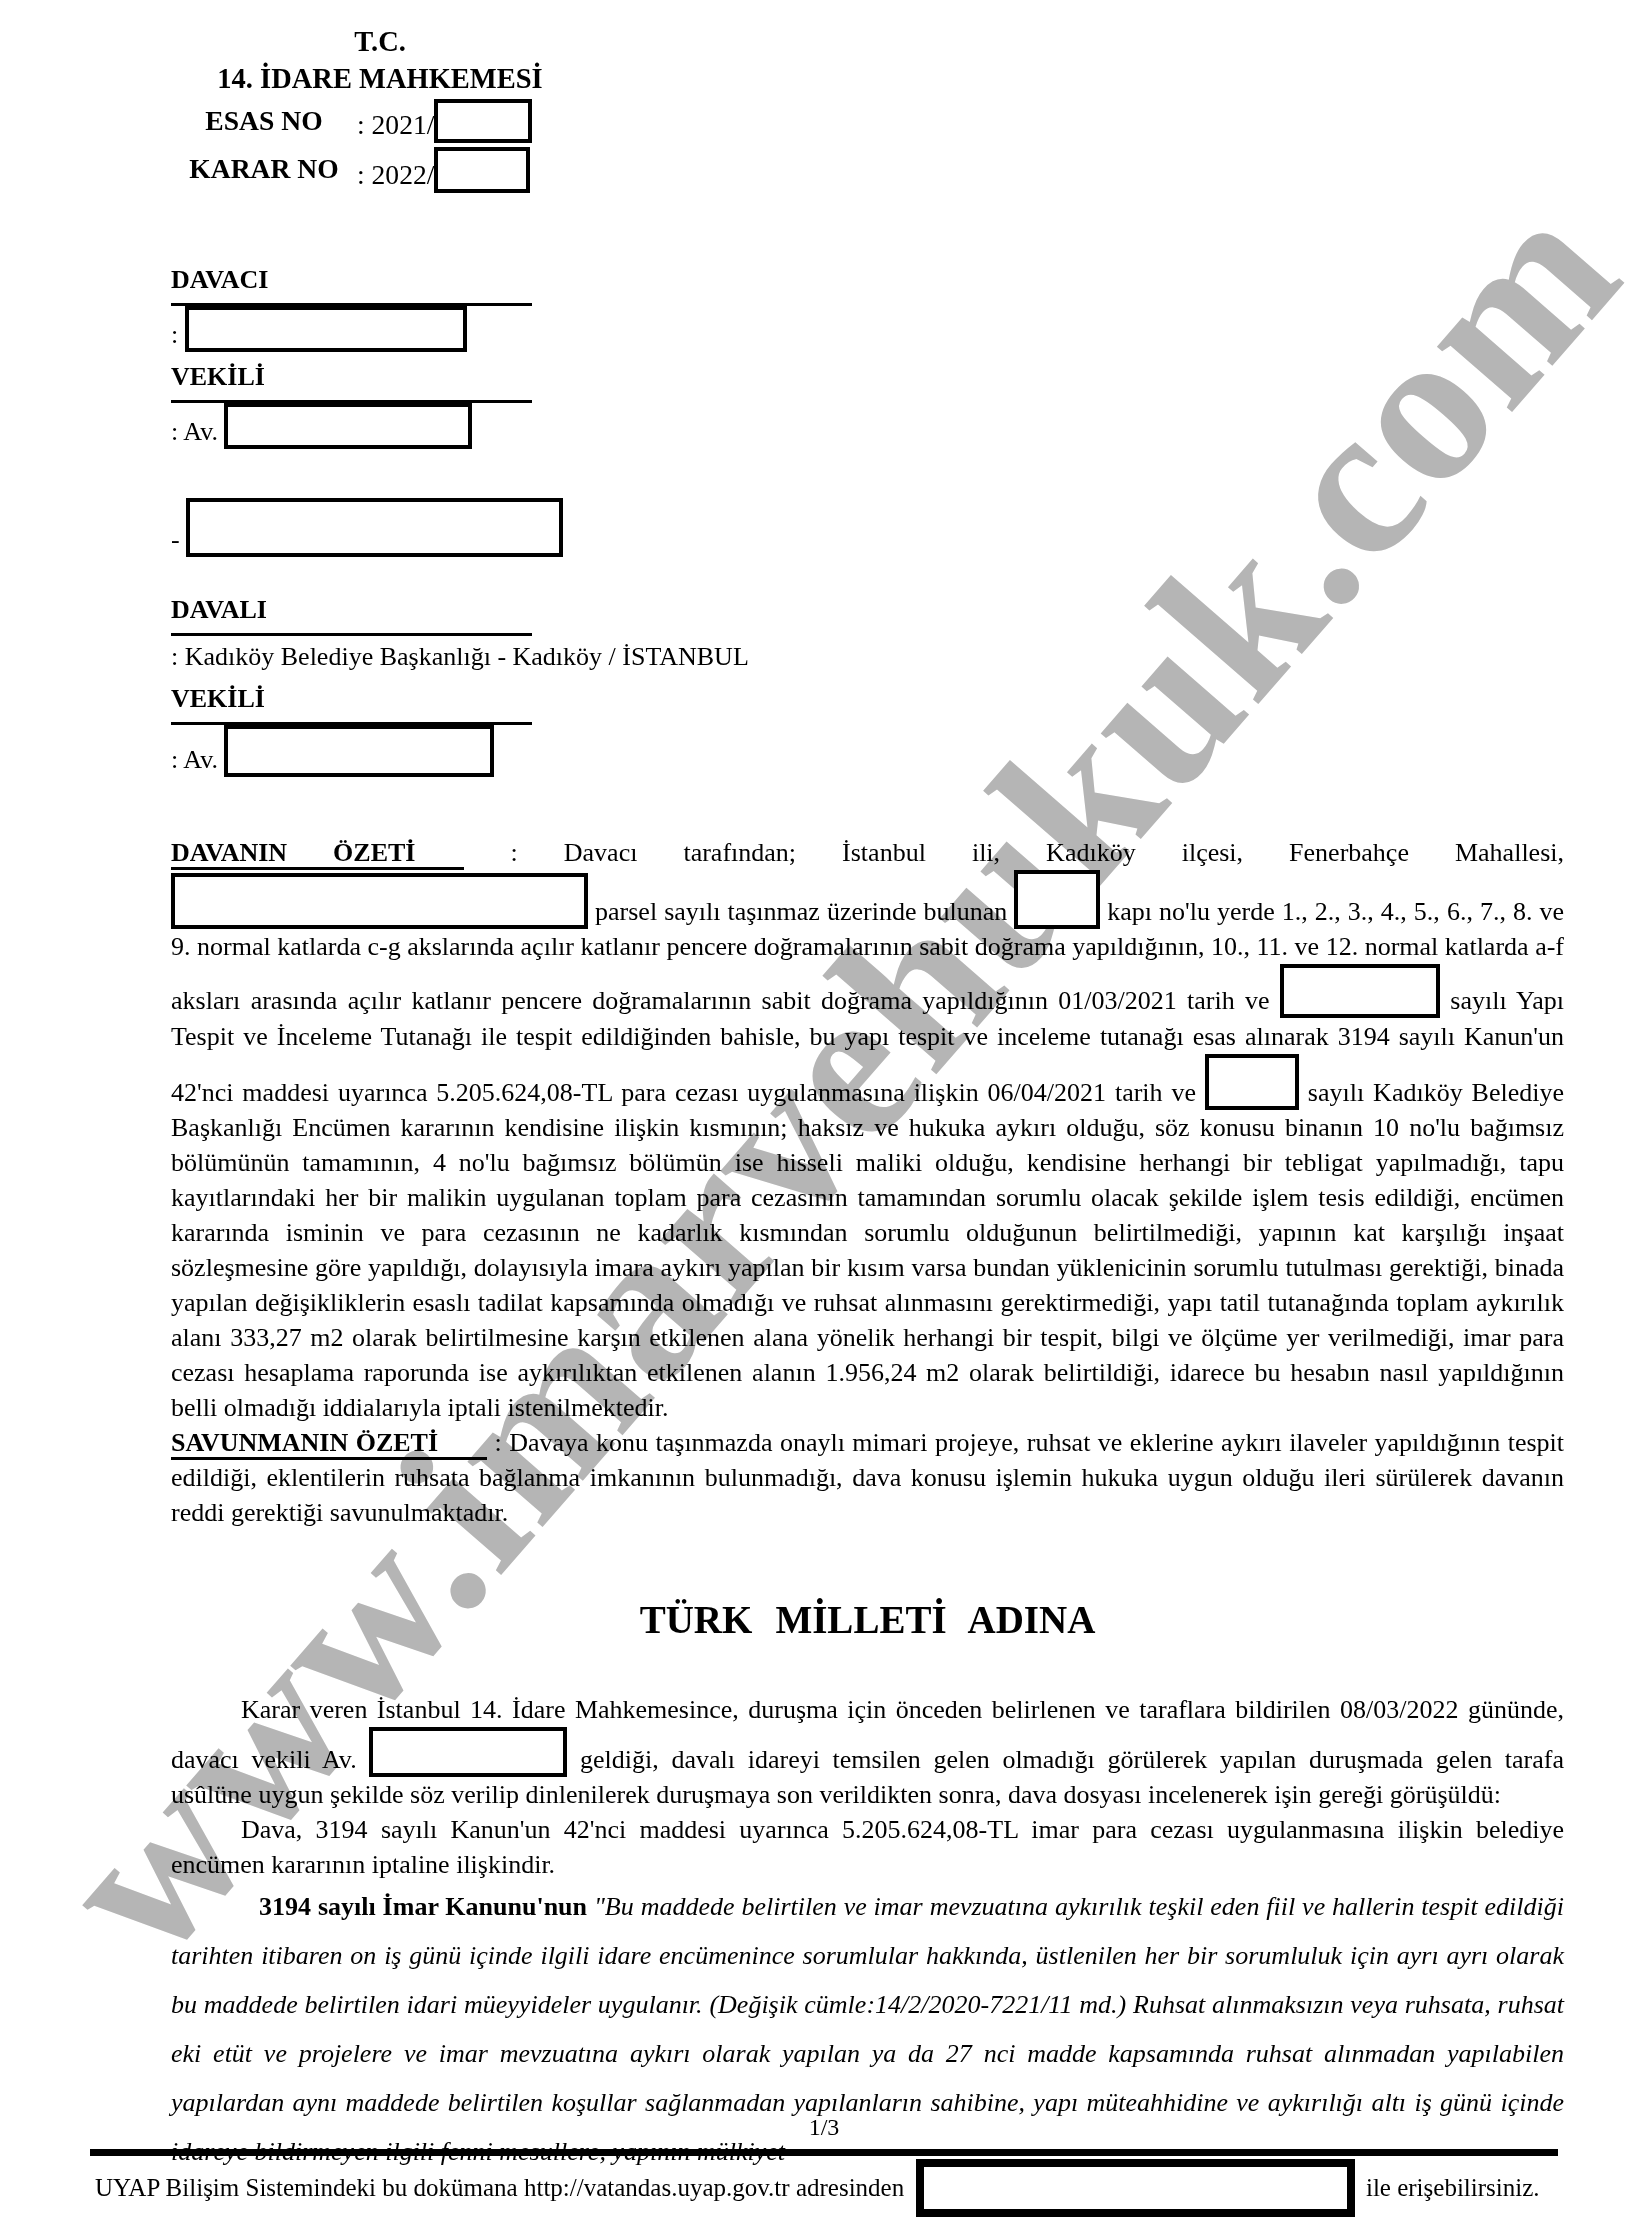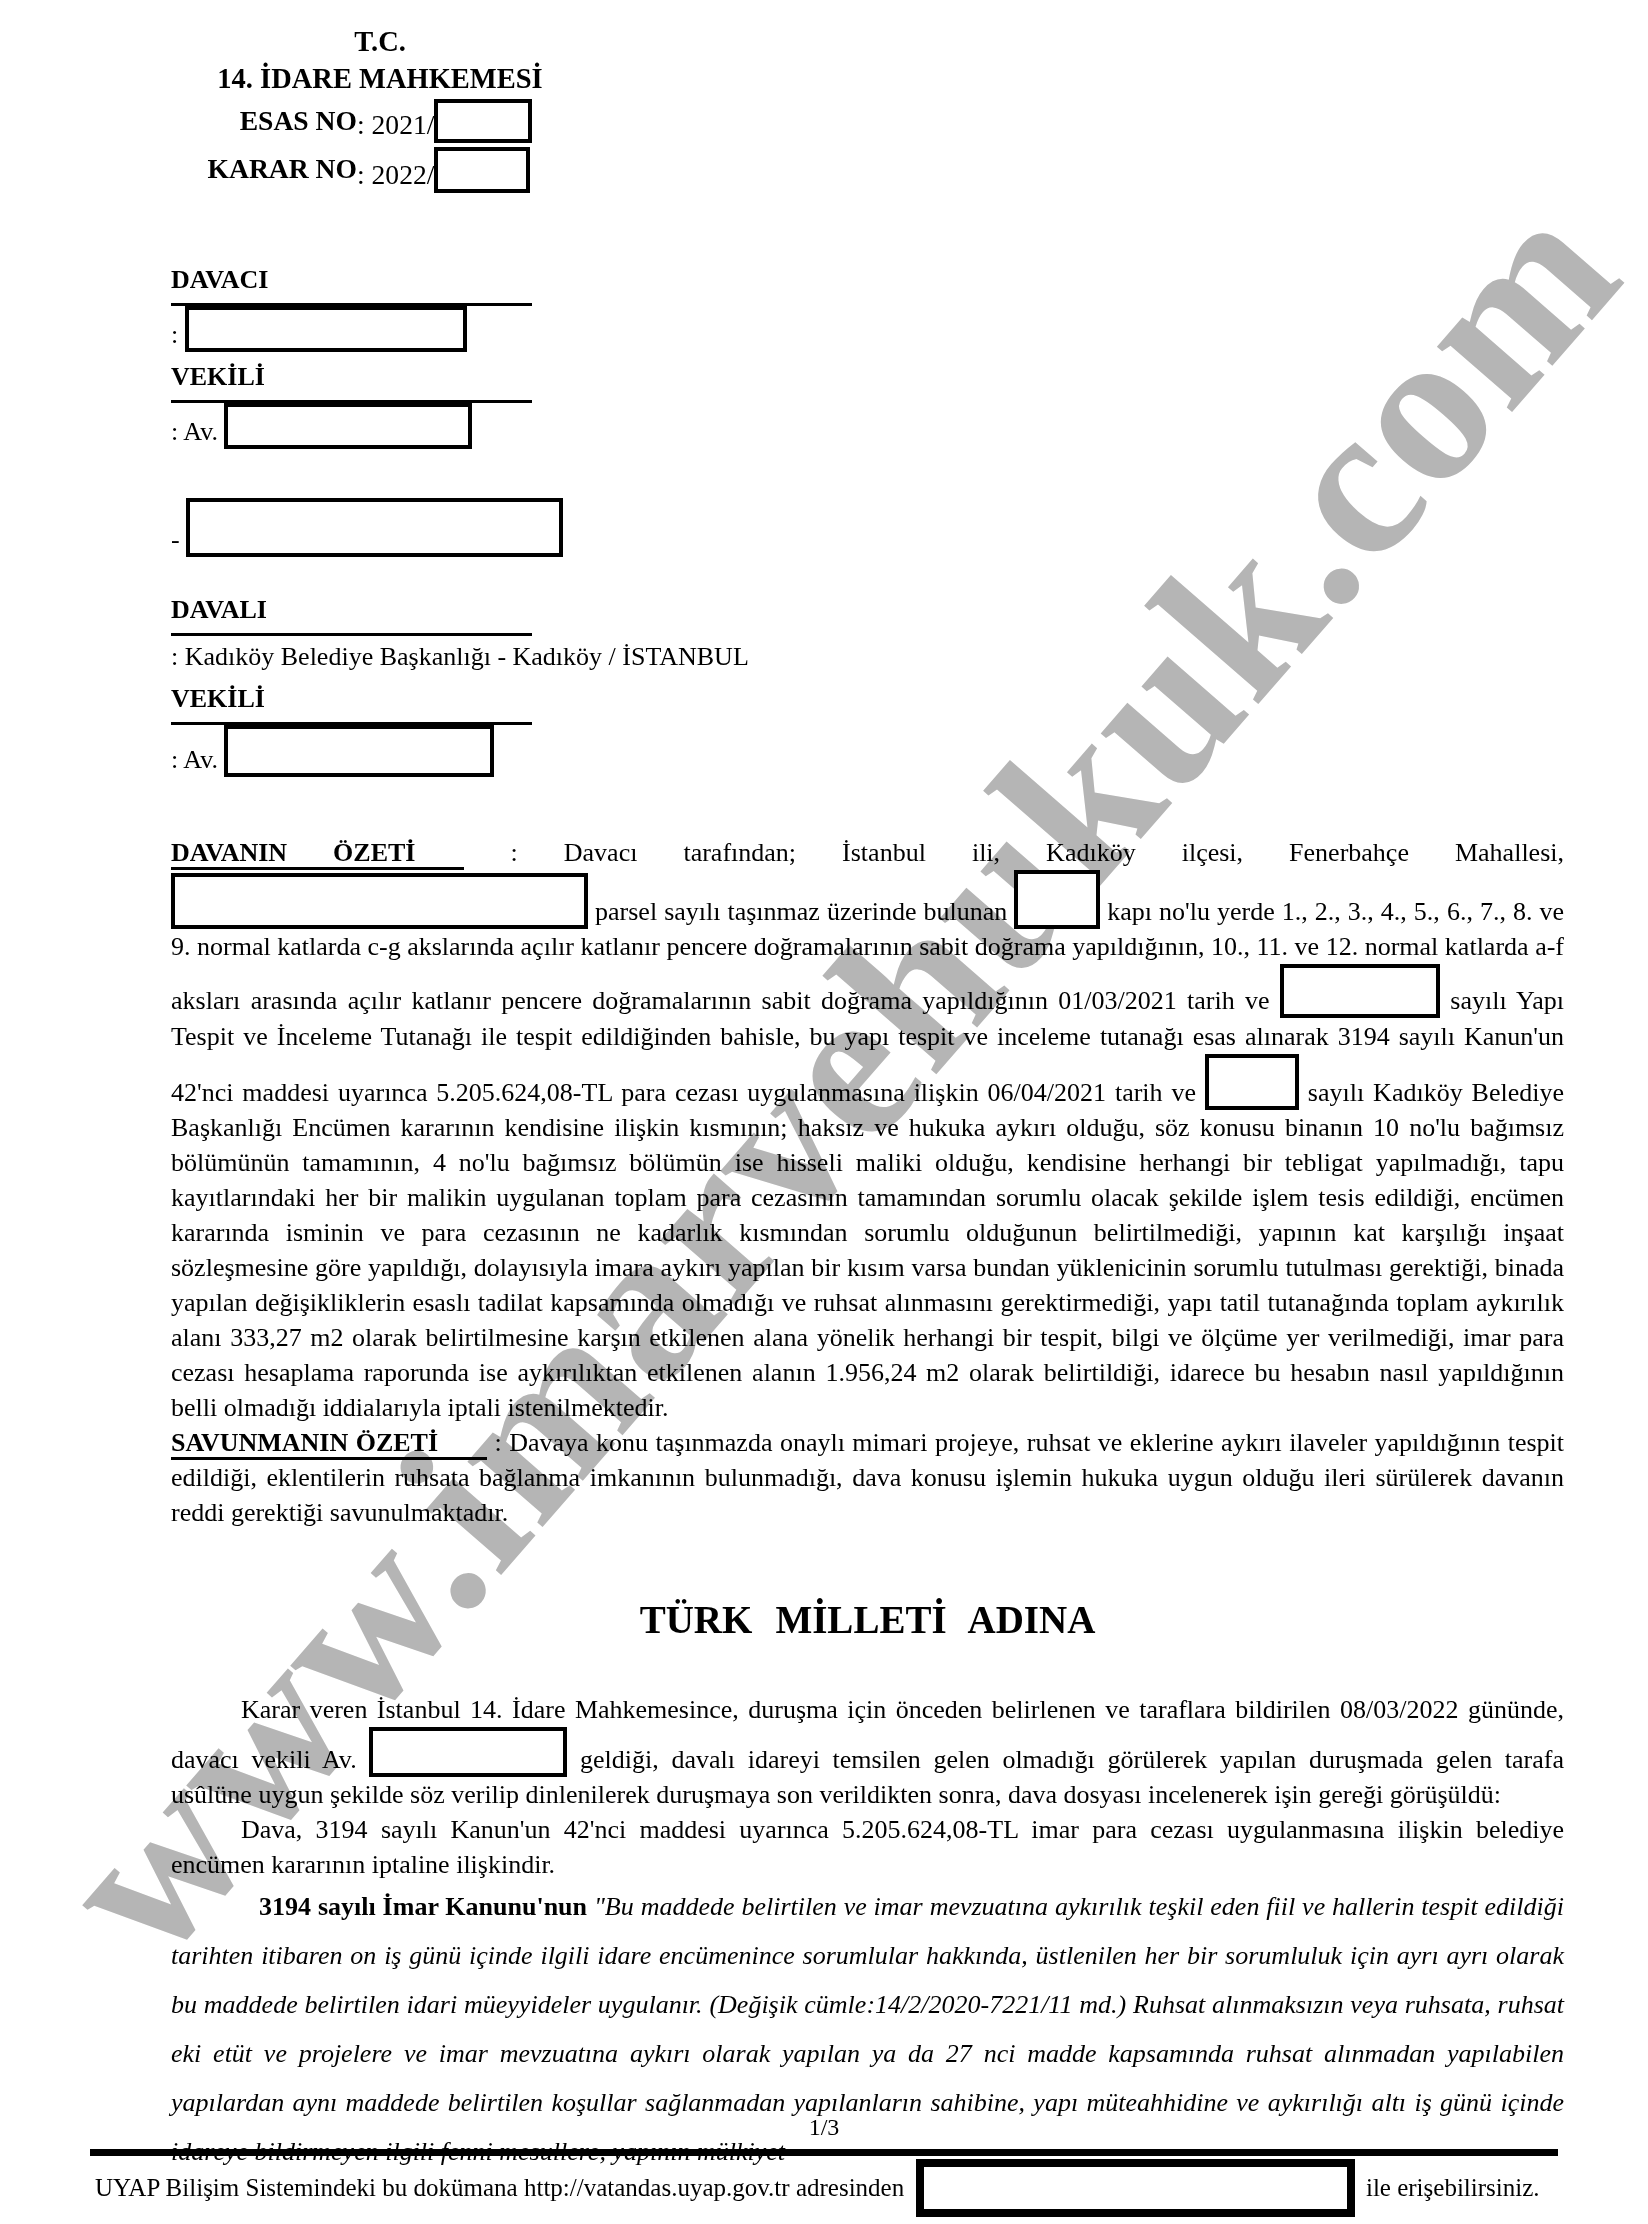--- a/index.html
+++ b/index.html
@@ -30,21 +30,21 @@
     font-size:26px;line-height:35px;
     text-align:justify;
   }
   .court-header{
     width:418px;
     text-align:center;
     font-weight:bold;
     font-size:28.5px;line-height:37px;
   }
   .court-header .hline{white-space:nowrap;}
-  .case-rows{margin-top:1.9px;text-align:right;}
+  .case-rows{margin-top:1.9px;text-align:center;}
   .case-row{display:flex;font-weight:bold;font-size:27.6px;line-height:44px;}
   .case-label{width:186px;}
   .case-value{font-weight:normal;white-space:nowrap;}
   .parties{margin-top:61px;}
   .party-row{display:flex;align-items:flex-start;min-height:54px;line-height:42px;flex-direction:column;}
   .party-row:nth-child(4){margin-top:28.5px;}
   .party-label{
     width:361px;font-weight:bold;
     border-bottom:3.8px solid #000;
     height:44px;flex:none;

